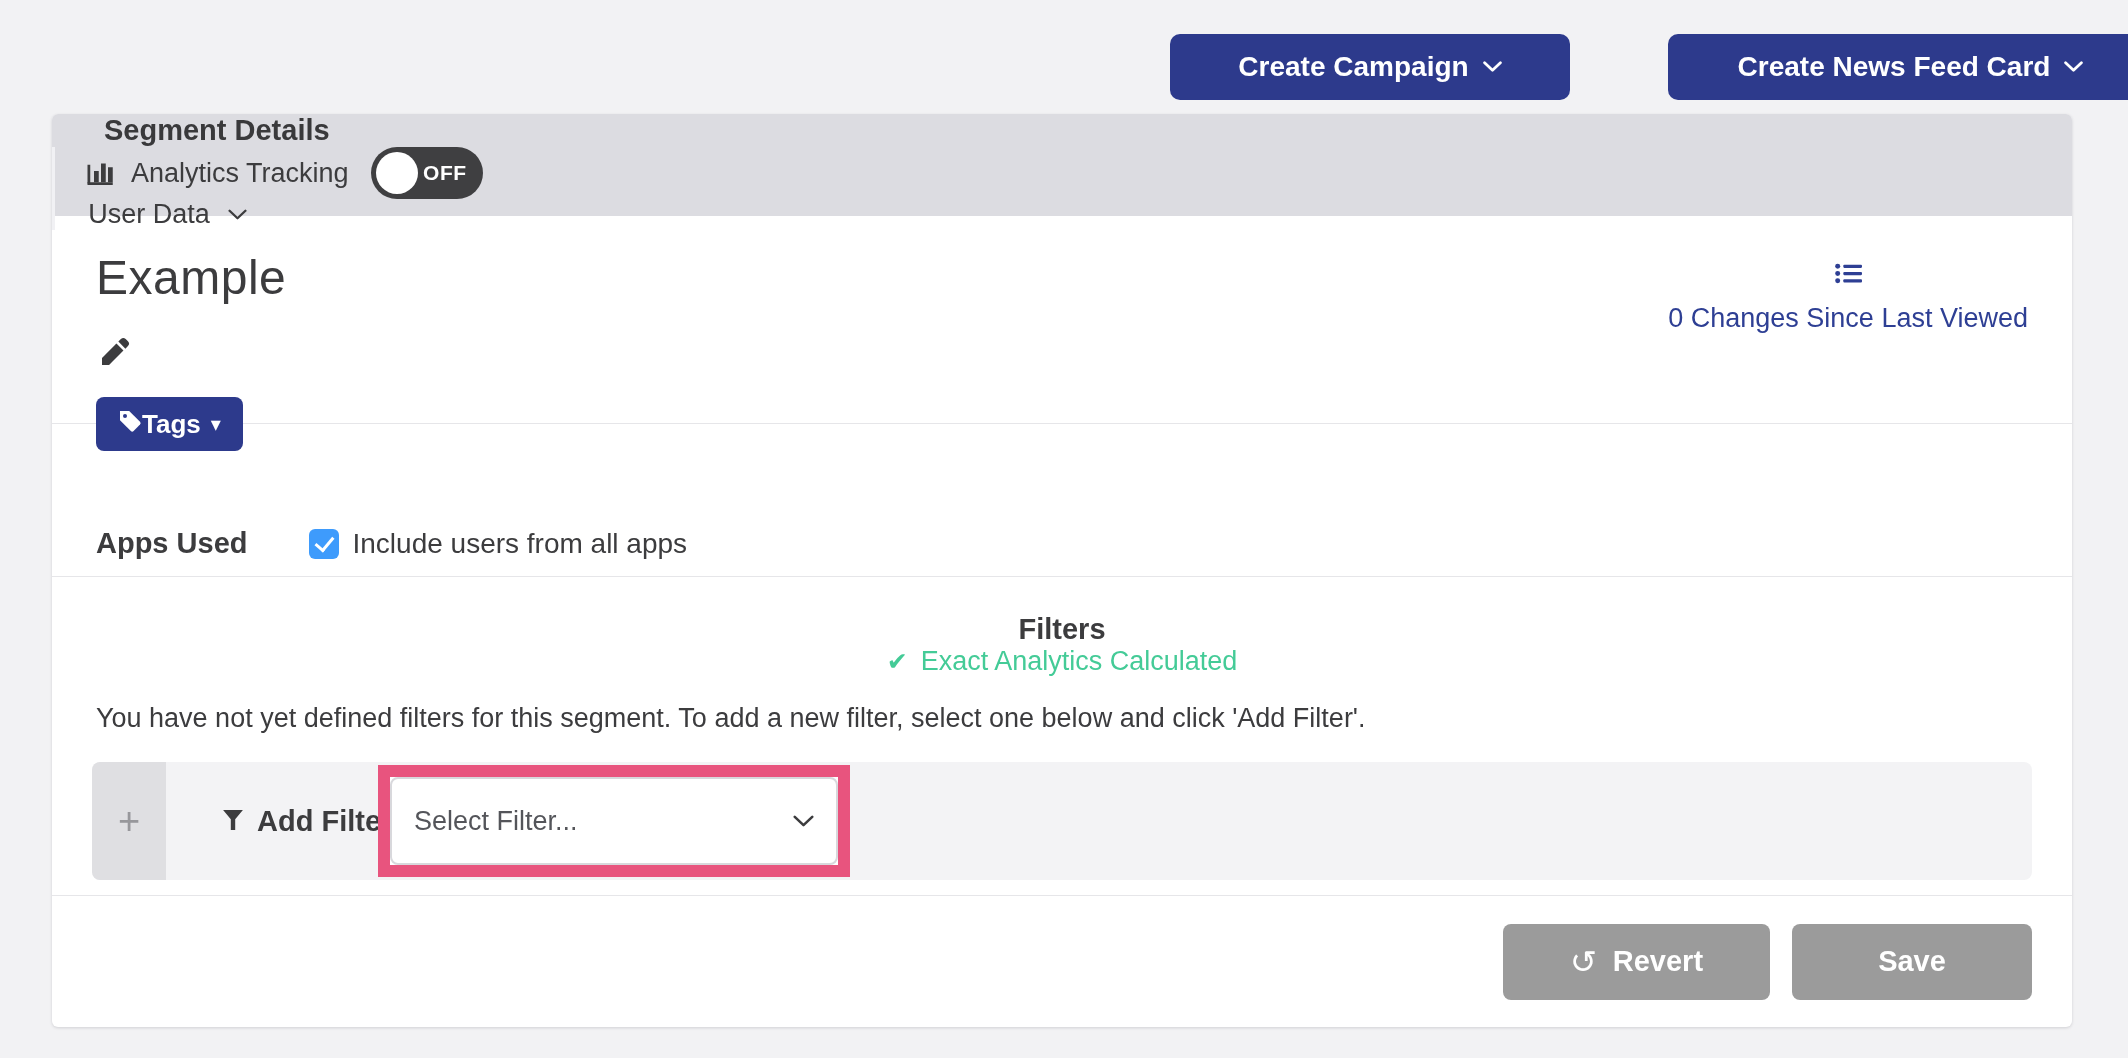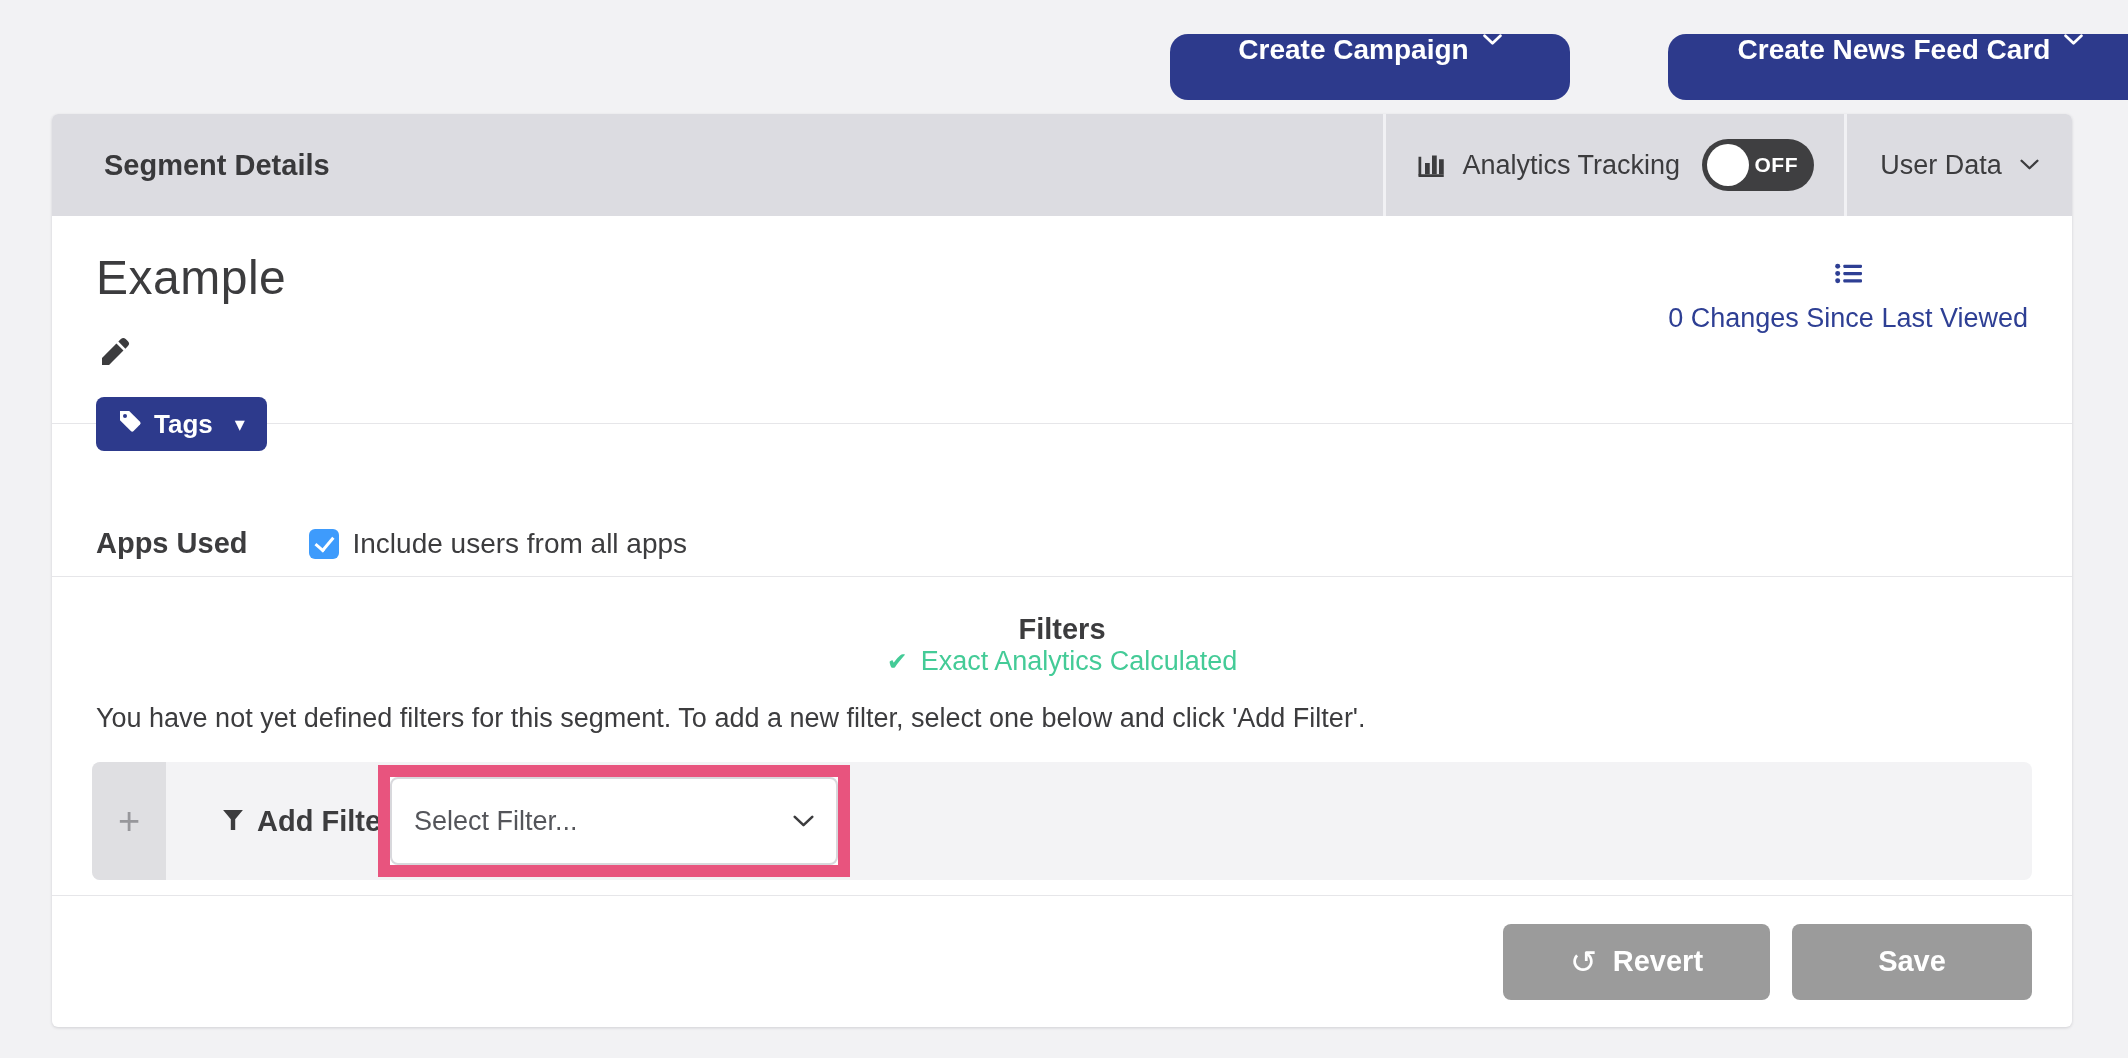--- a/index.html
+++ b/index.html
@@ -9,39 +9,39 @@
     font-family:"Liberation Sans","DejaVu Sans",sans-serif;
     color:#3c3c3e;
     position:relative;
     overflow:hidden;
   }
 
   
   .btn-primary {
     position:absolute; top:34px; height:66px;
     background:#2d3a8c; color:#fff;
-    border-radius:18px; border:none;
+    border-radius:10px; border:none;
     font-family:inherit; font-size:28px; font-weight:bold;
-    display:flex; justify-content:center; gap:14px;
+    display:flex; align-items:center; justify-content:center; gap:14px;
     cursor:pointer;
   }
   #btn-create-campaign { left:1170px; width:400px; }
   #btn-create-newsfeed { left:1668px; width:485px; }
   .chev { display:block; }
 
   
   .card {
     position:absolute; left:52px; top:114px; width:2020px; height:913px;
     background:#fff; border-radius:6px;
     box-shadow:0 1px 3px rgba(60,60,70,.18);
     overflow:hidden;
   }
 
   
-  .panel-header { display:flex; align-items:stretch; height:102px; background:#dcdce1; }
+  .panel-header { display:flex; align-items:stretch; height:102px; background:#dcdce1;flex-direction:column; }
   .ph-title { flex:1; display:flex; align-items:center; padding-left:52px;
               font-size:29px; font-weight:bold; color:#39393b; }
   .ph-analytics { display:flex; align-items:center; gap:16px;
                   border-left:3px solid #f1f1f4; padding:0 30px; }
   .ph-analytics .lbl { font-size:27px; color:#3c3c3e; white-space:nowrap; }
   .toggle { position:relative; width:112px; height:52px; border-radius:26px;
             background:#3f3f41; cursor:pointer; margin-left:6px; flex:none; }
   .toggle .knob { position:absolute; left:5px; top:5px; width:42px; height:42px;
                   border-radius:50%; background:#fff; }
   .toggle .state { position:absolute; right:16px; top:0; line-height:52px;
@@ -53,21 +53,21 @@
   
   .section-title { position:relative; height:207px; padding:34px 44px 0; }
   .name-row { display:flex; align-items:flex-start; gap:30px;flex-direction:column; }
   .segment-name { font-size:48px; font-weight:300; color:#3c3c3e; letter-spacing:.5px; }
   .edit-btn { background:none; border:none; cursor:pointer; padding:0; line-height:0; }
   .changes-link { position:absolute; top:44px; right:44px;
                   display:flex; align-items:center; gap:12px;
                   color:#2e3f94; font-size:27px; text-decoration:none; cursor:pointer;flex-direction:column; }
   .tags-btn { margin-top:26px; height:54px; padding:0 22px;
               background:#2d3a8c; color:#fff; border:none; border-radius:8px;
-              display:inline-flex; align-items:center; gap:12px;
+              display:inline-flex; align-items:center; gap:0;
               font-family:inherit; font-size:26px; font-weight:bold; cursor:pointer; }
   .tags-btn .caret { font-size:20px; margin-left:10px;
                      font-family:"DejaVu Sans",sans-serif; }
 
   
   .section-apps { height:153px; border-top:1px solid #e6e6e9;
                   display:flex; align-items:flex-end; padding:16px 44px; }
   .apps-label { font-size:29px; font-weight:bold; color:#3c3c3e; margin-right:62px; }
   .checkbox-row { display:flex; align-items:center; gap:13px; font-size:28px; cursor:pointer; }
   .checkbox { width:30px; height:30px; border-radius:6px; background:#3e9bfc;

